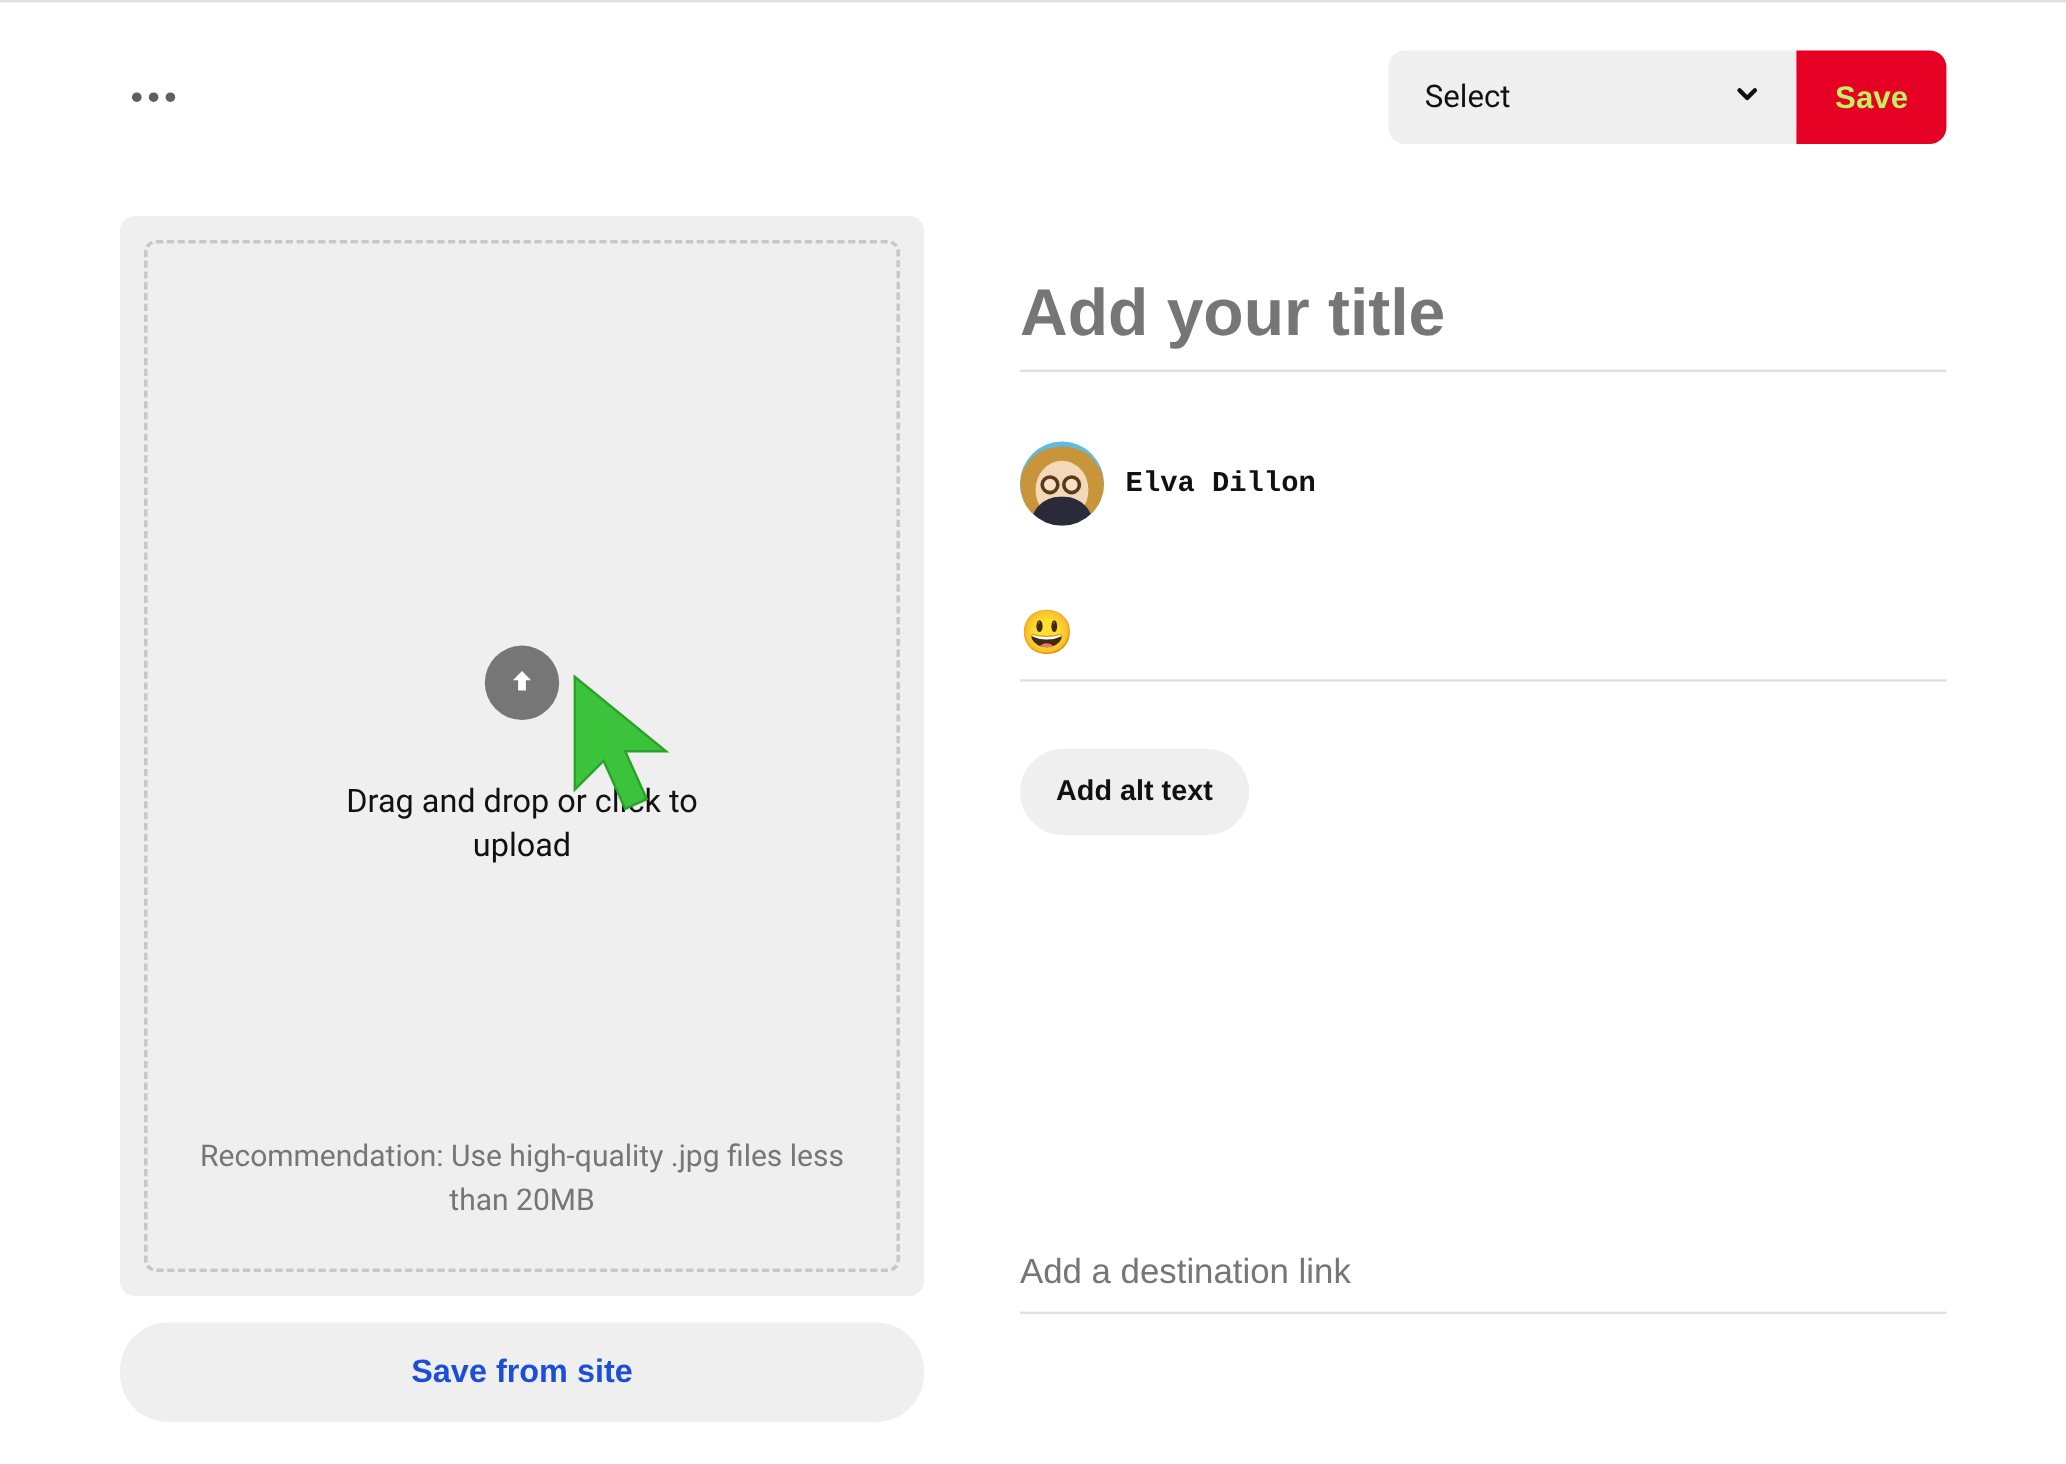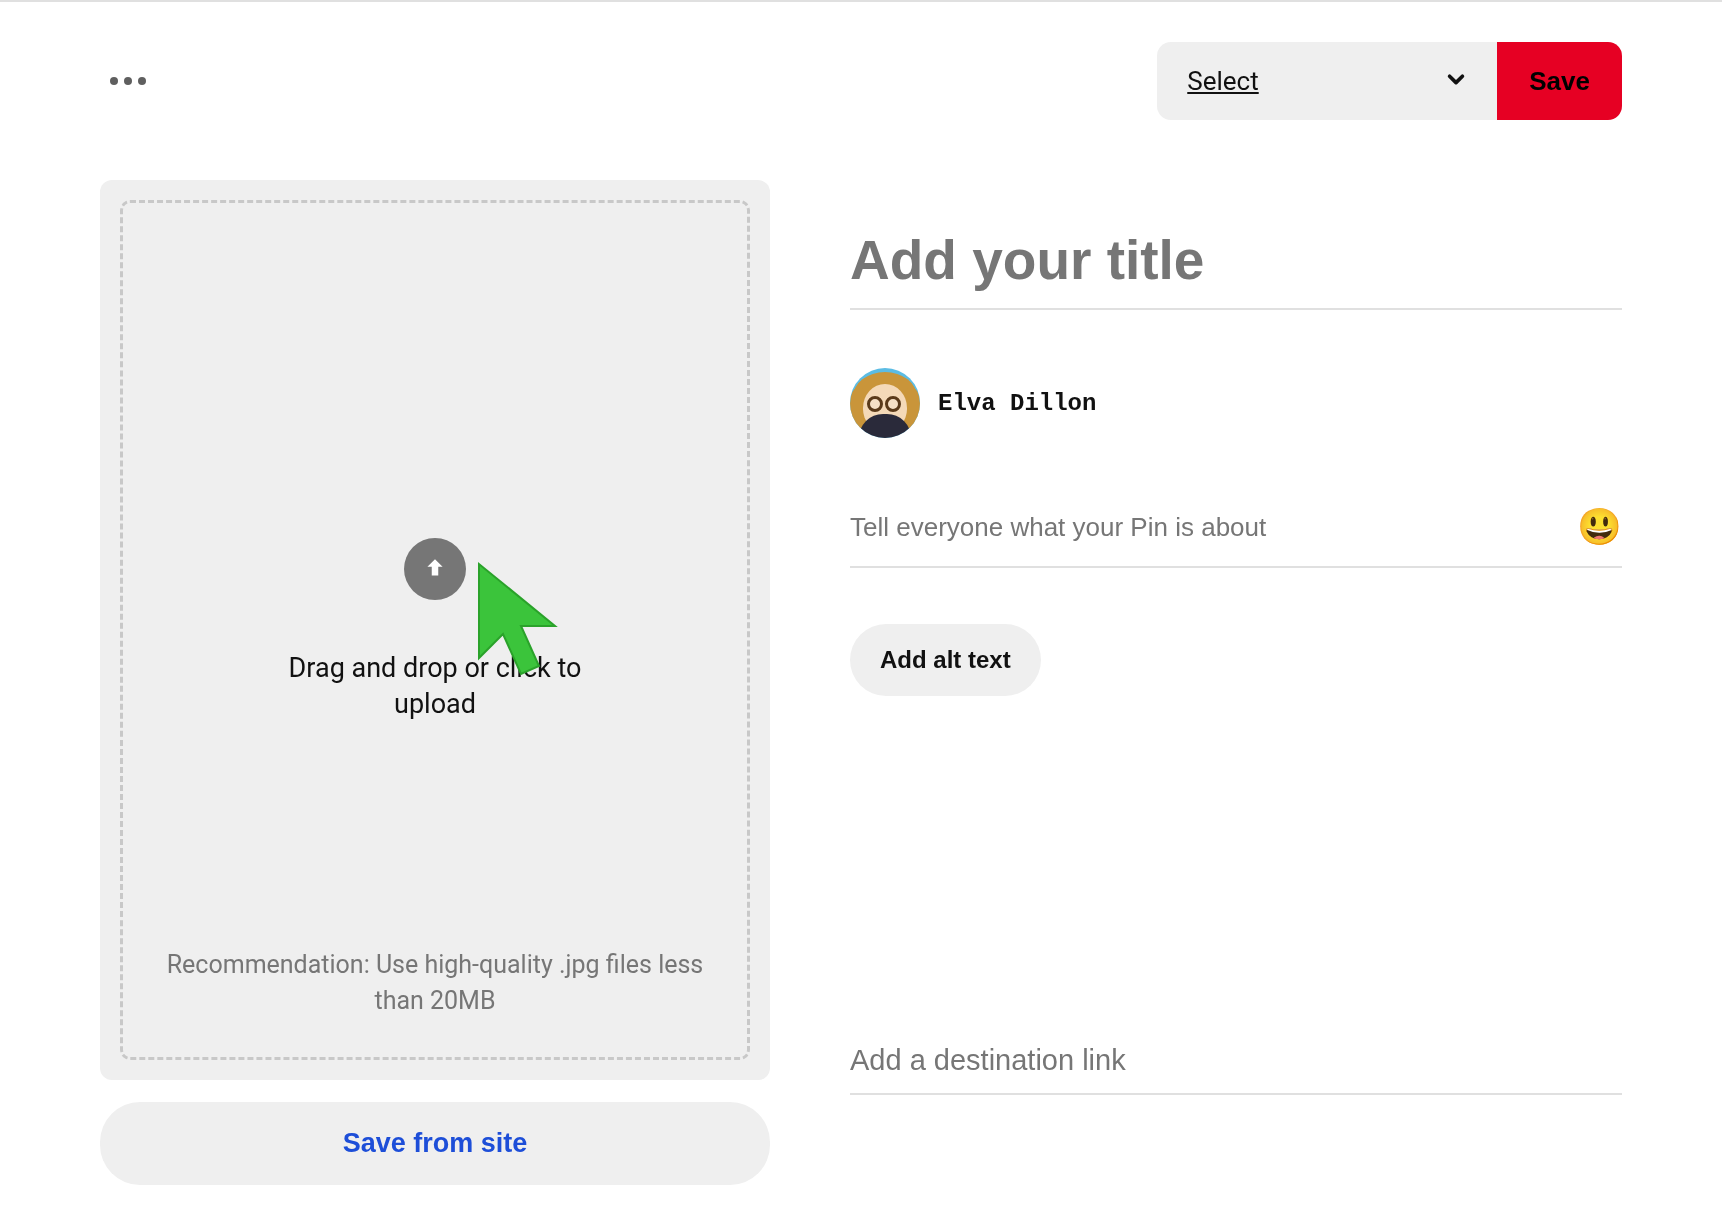--- a/index.html
+++ b/index.html
@@ -47,28 +47,27 @@
       border-radius: 14px 0 0 14px;
       padding: 0 30px;
       height: 78px;
       font-size: 26px;
       color: #111;
       display: flex;
       align-items: center;
       justify-content: space-between;
       min-width: 340px;
       cursor: pointer;
-      text-decoration: underline;
     }
     .chevron {
       margin-left: auto;
     }
     .save-button {
       background: #e60023;
-      color: #000000;
+      color: #bef264;
       border: none;
       border-radius: 0 14px 14px 0;
       padding: 0 32px;
       height: 78px;
       font-size: 26px;
       font-weight: 700;
       cursor: pointer;
       text-align: right;
     }
     .main {
@@ -350,21 +349,20 @@
           <div class="avatar-hair-side-r"></div>
           <div class="avatar-face"></div>
           <div class="avatar-glass-l"></div>
           <div class="avatar-glass-r"></div>
           <div class="avatar-body"></div>
         </div>
         <div class="user-name">Elva Dillon</div>
       </div>
 
       <div class="desc-row">
-        <input class="desc-input" type="text" placeholder="Tell everyone what your Pin is about" style="">
         <span class="emoji">😃</span>
       </div>
 
       <button class="alt-text-button">
         <span>Add alt text</span>
       </button>
 
       <input class="link-input" type="text" placeholder="Add a destination link" style="">
     </div>
   </div>

